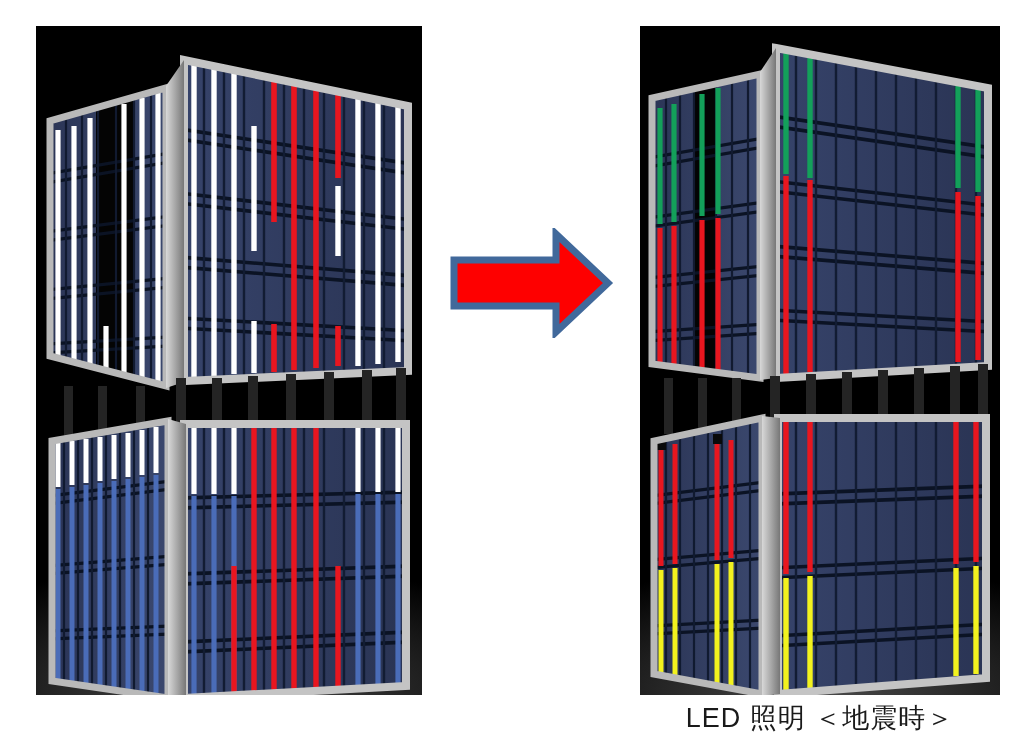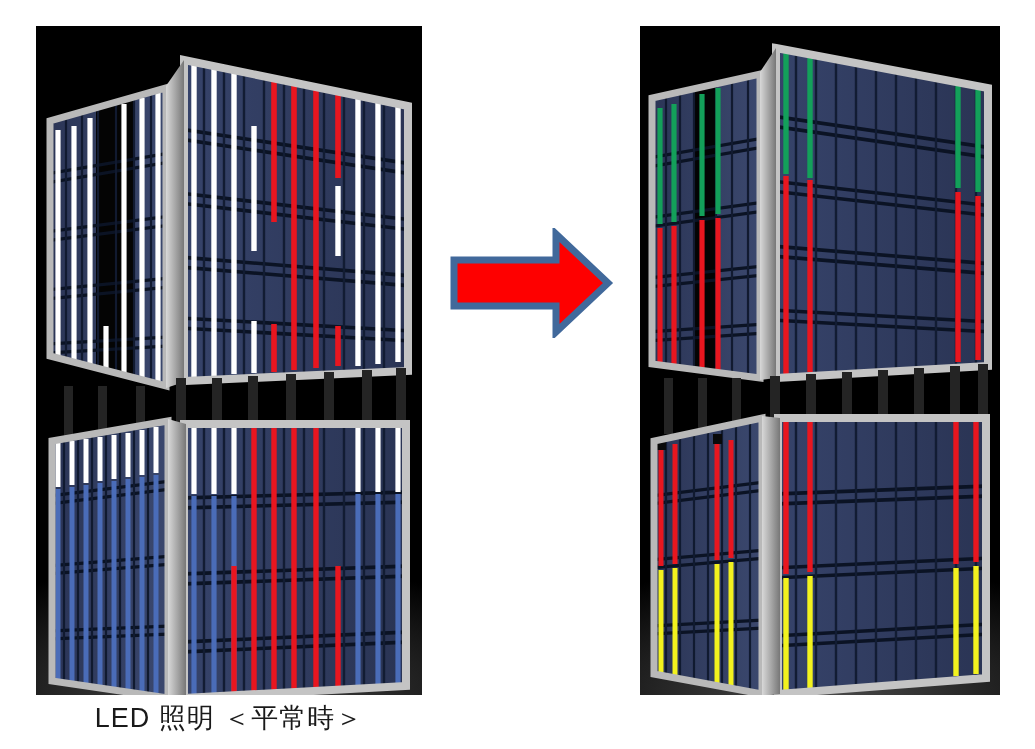--- a/index.html
+++ b/index.html
@@ -528,16 +528,16 @@
             </g>
           </g>
           <polygon points="138,392 346,392 346,652 138,668" fill="none" stroke="#c4c4c4" stroke-width="8"></polygon>
         </g>
 
         <polygon points="122,390 140,392 140,668 122,670" fill="url(#frameV2)"></polygon>
       </g>
     </svg>
   </div>
 
-  <div class="caption" id="caption-left">LED 照明 ＜平常時＞</div>
-
+
+  <div class="caption" id="caption-right">LED 照明 ＜地震時＞</div>
 
 </div>
 
 </body></html>

